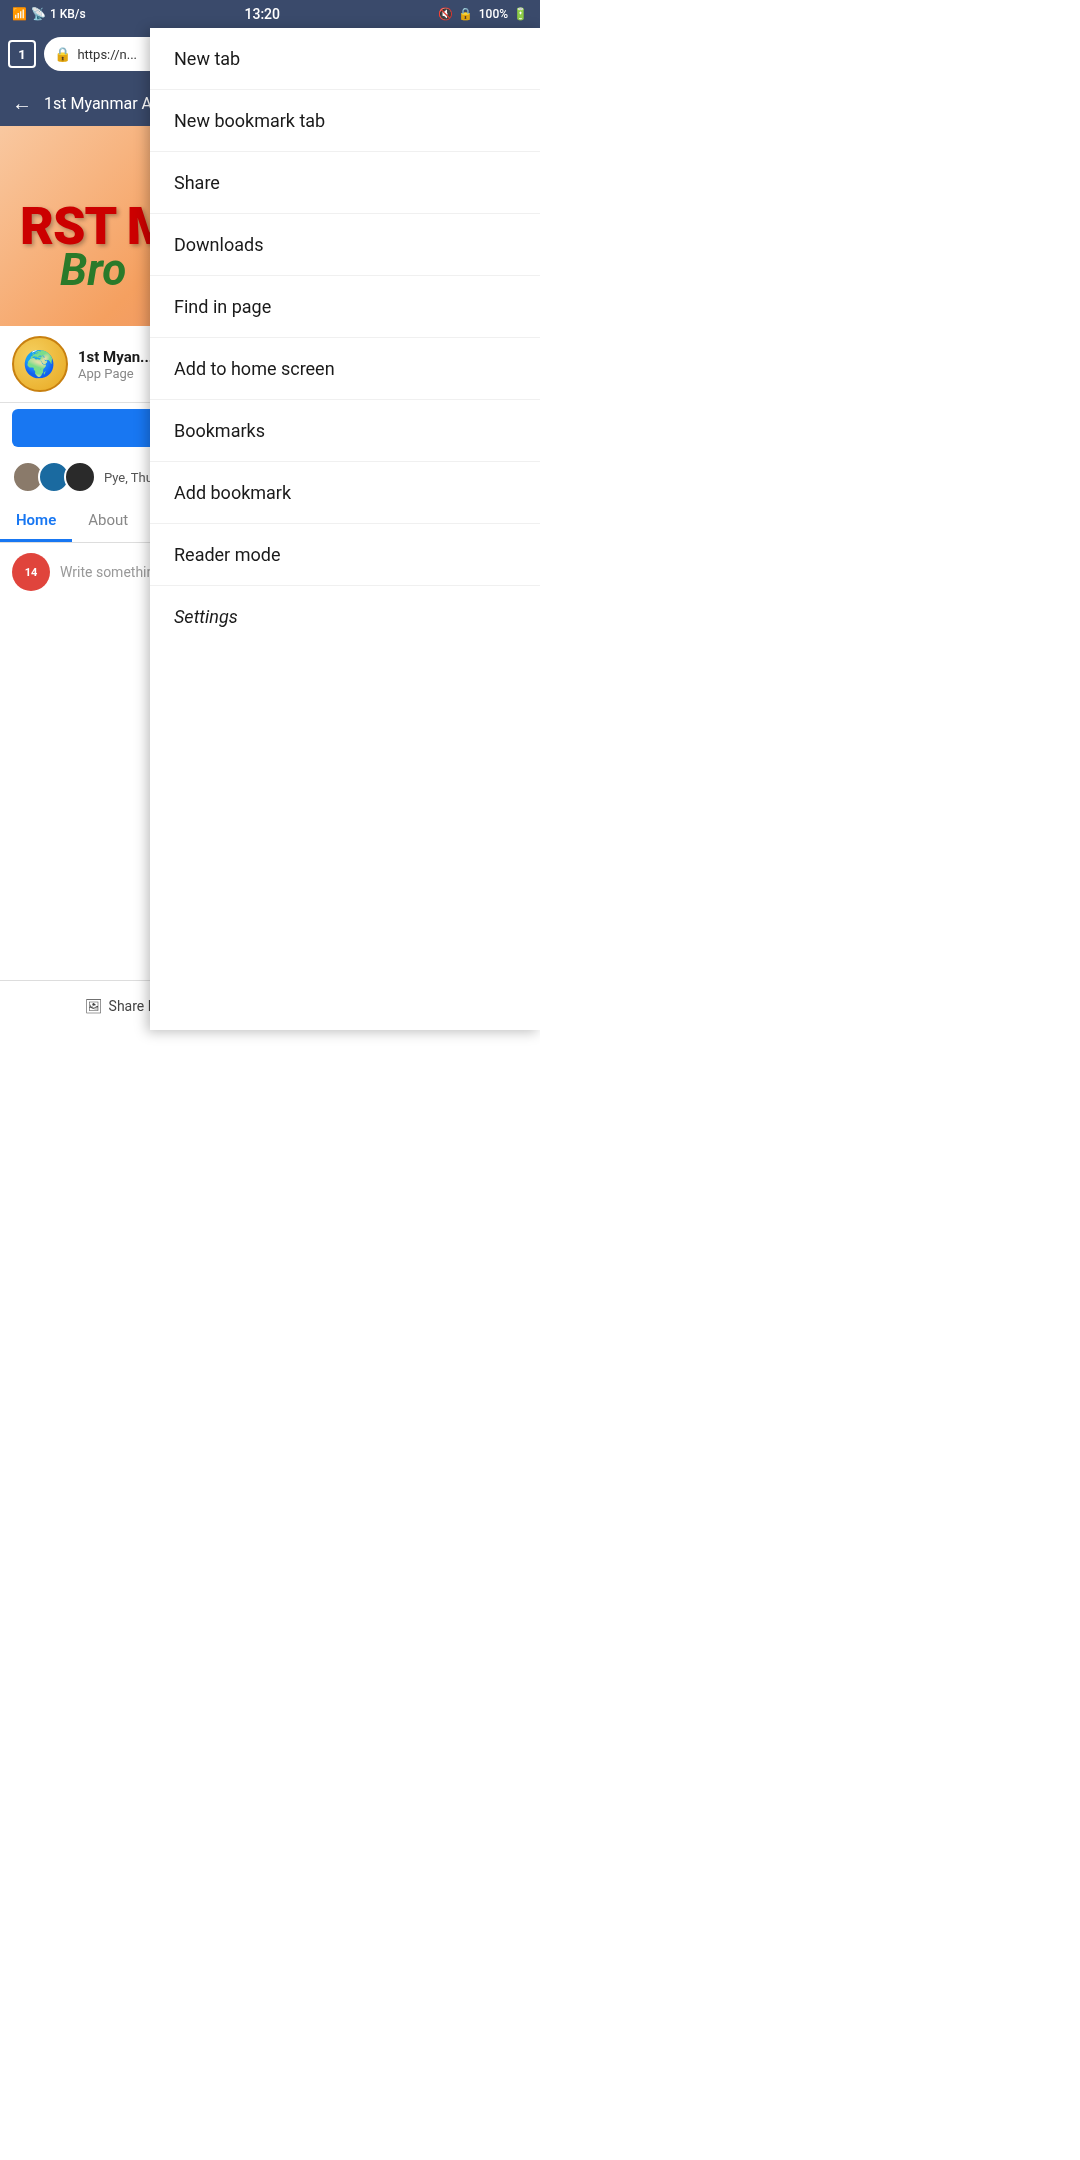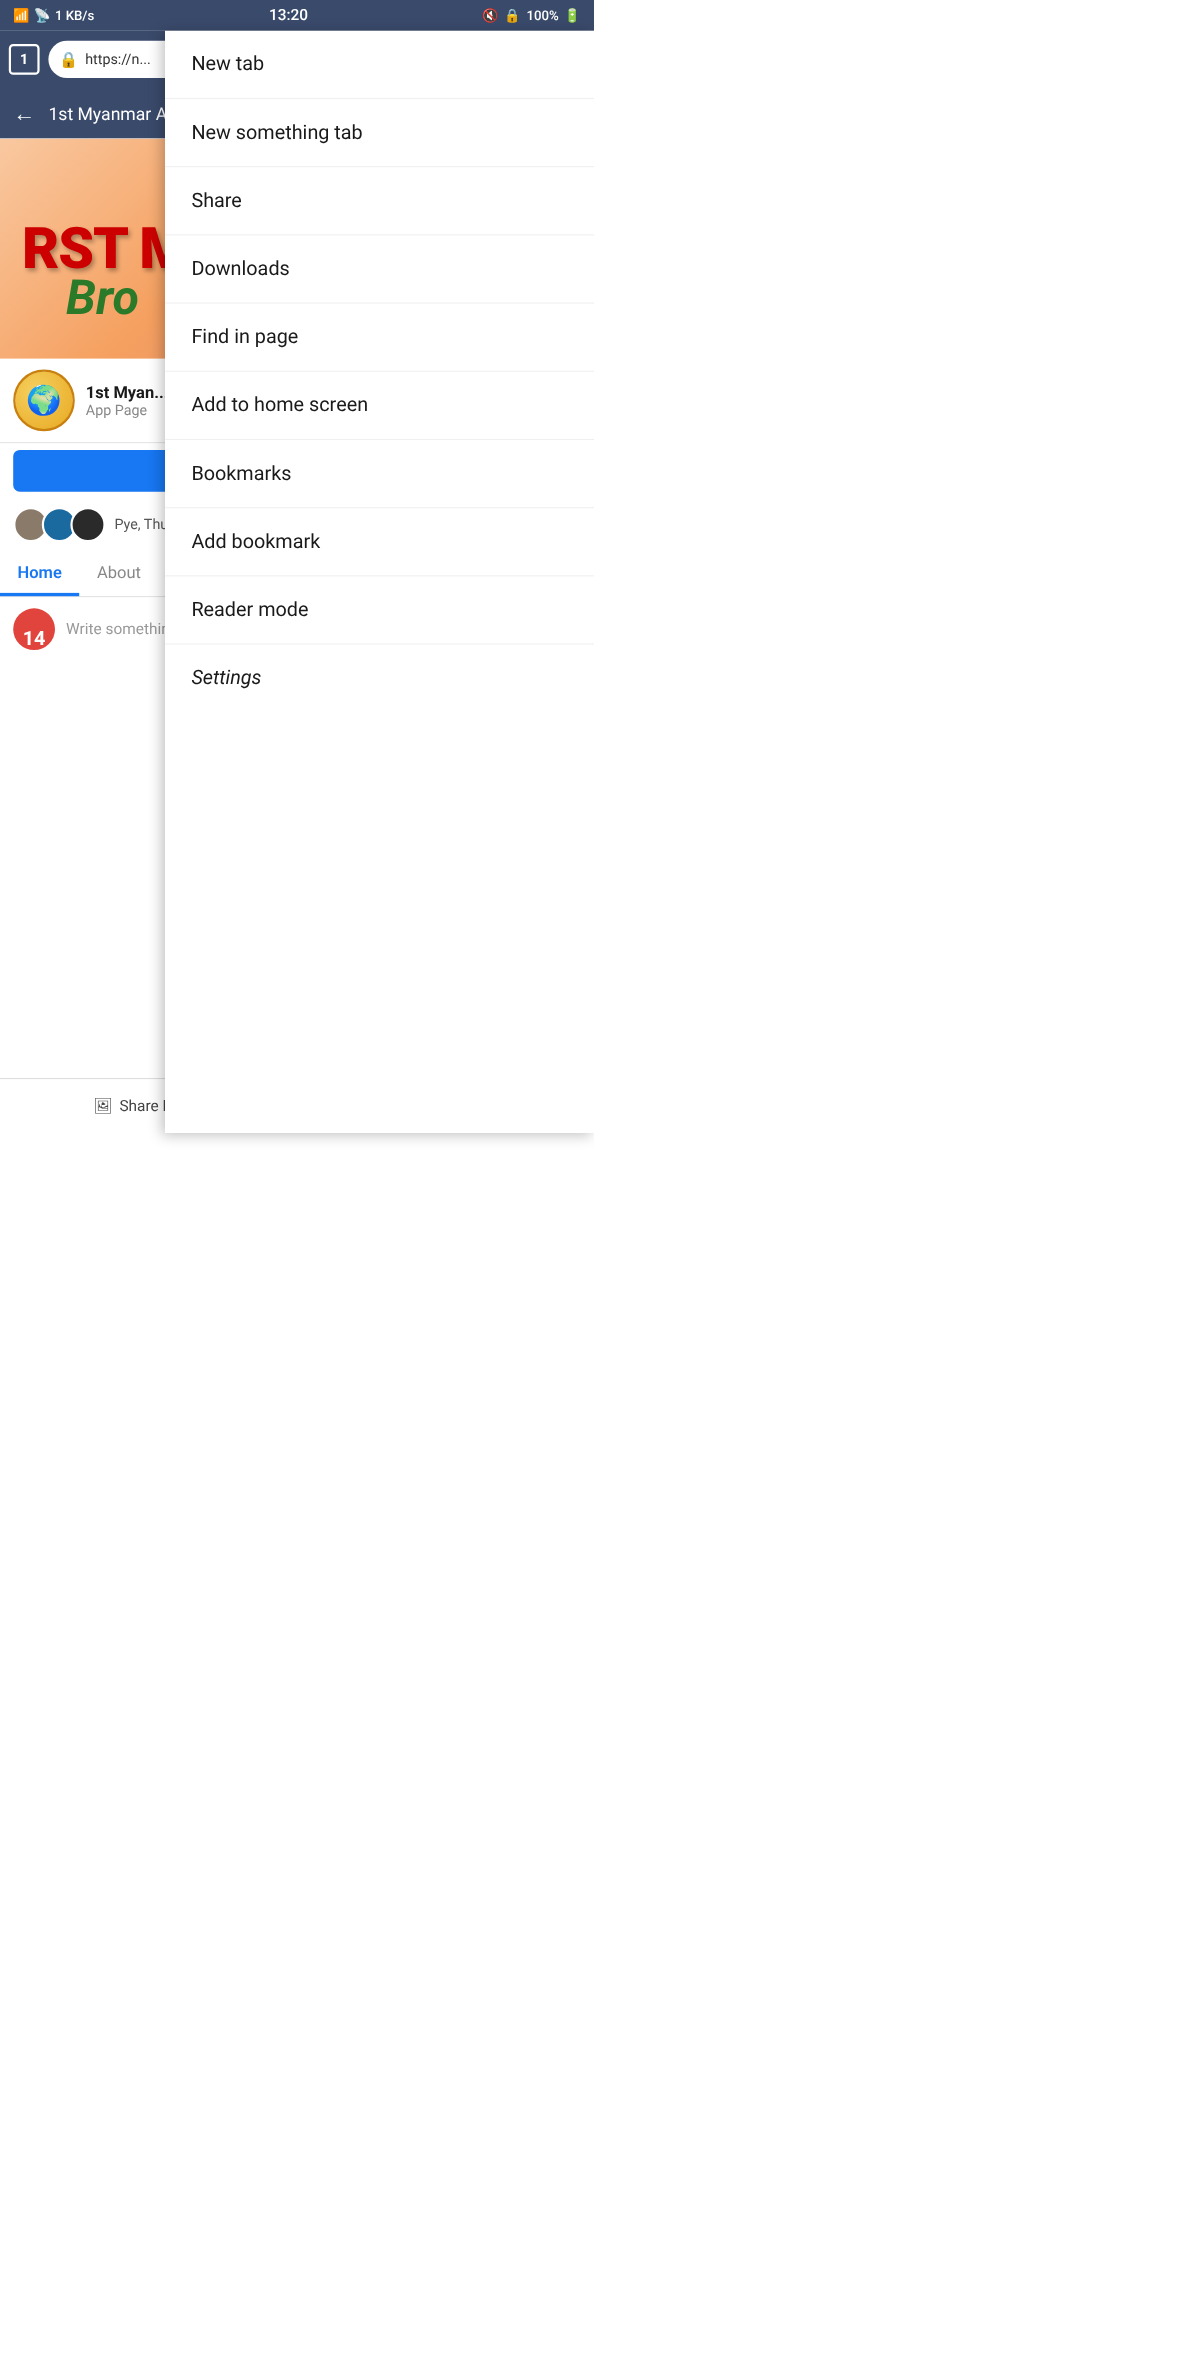--- a/index.html
+++ b/index.html
@@ -201,24 +201,24 @@
       padding: 10px 12px;
       gap: 10px;
       background: #fff;
     }
     .small-avatar {
       width: 38px;
       height: 38px;
       border-radius: 50%;
       background: #e0443c;
       display: flex;
-      align-items: flex-end;
-      justify-content: center;
-      color: #fff;
-      font-size: 18px;
+      align-items: center;
+      justify-content: center;
+      color: #fff;
+      font-size: 11px;
       font-weight: bold;
       flex-shrink: 0;
     }
     .write-input {
       flex: 1;
       color: #999;
       font-size: 14px;
     }
 
     
@@ -353,21 +353,21 @@
     <div class="bottom-action-item">
       <span>💬</span>
       <span>See Visitor Posts</span>
     </div>
   </div>
 
 </div>
 
 <div class="dropdown-menu" id="dropdown-menu">
 <div class="menu-item">New tab</div>
-    <div class="menu-item">New something tab</div>
+    <div class="menu-item">New bookmark tab</div>
     <div class="menu-item">Share</div>
     <div class="menu-item">Downloads</div>
     <div class="menu-item">Find in page</div>
     <div class="menu-item">Add to home screen</div>
     <div class="menu-item">Bookmarks</div>
     <div class="menu-item">Add bookmark</div>
     <div class="menu-item">Reader mode</div>
     <div class="menu-item">Settings</div>
   </div>
 

